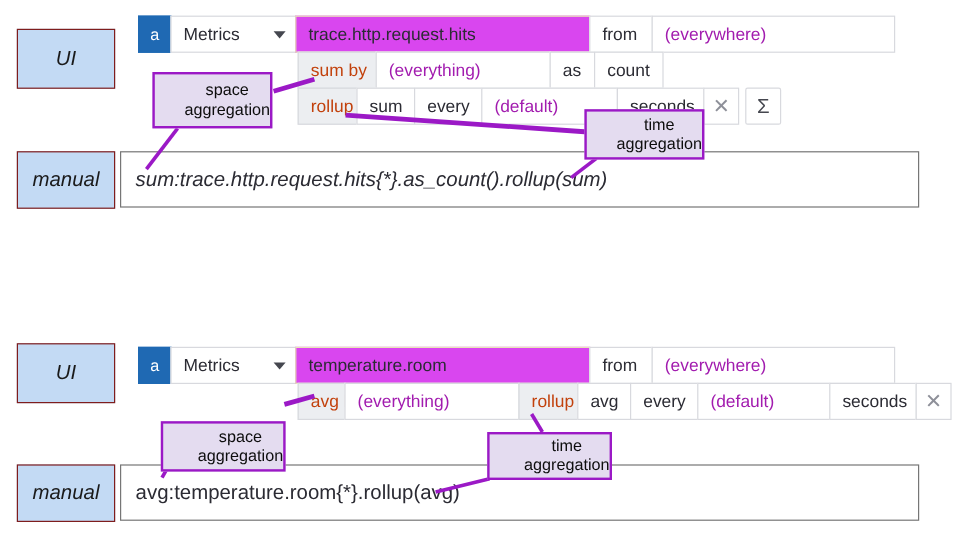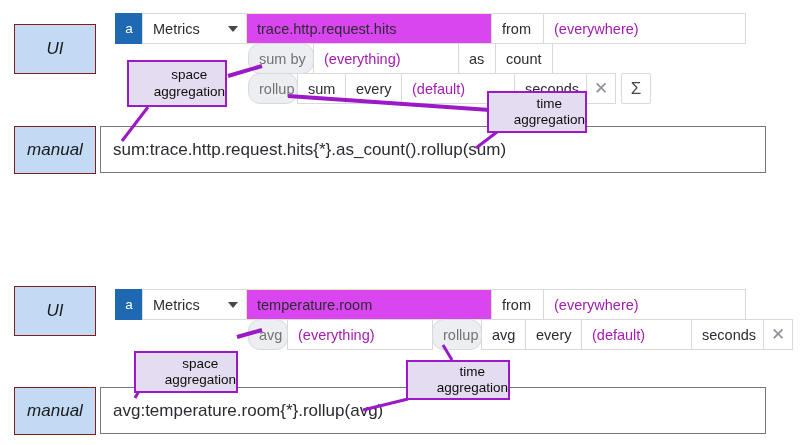--- a/index.html
+++ b/index.html
@@ -46,21 +46,21 @@
     font-size:13.5px;
     justify-content:center;
     width:28px;padding:0;
     border-color:#1f69b3;
   }
   .cell.metric{
     background:#d946ef;
     border-color:#e8e4b8;
   }
   .cell.placeholder{color:#a21caf;}
-  .cell.grey{background:#eceef1;color:#737373;border-radius:12px;}
+  .cell.grey{background:#eceef1;color:#c2410c;}
   .cell.dd{padding-right:8px;}
   .cell.iconcell{
     color:#8e9099;font-size:17px;justify-content:center;
     width:30px;padding:0;
   }
   .cell.sigma{
     font-size:17px;color:#45474f;justify-content:center;
     width:30px;padding:0;margin-left:5px;border-radius:2px;
   }
   .caret{
@@ -154,21 +154,21 @@
       <div class="cell grey" style="width:50px;">rollup</div>
       <div class="cell" style="width:49px;">sum</div>
       <div class="cell" style="width:57px;">every</div>
       <div class="cell placeholder" style="width:114px;">(default)</div>
       <div class="cell" style="width:73px;">seconds</div>
       <div class="cell iconcell">✕</div>
       <div class="cell sigma">Σ</div>
     </div>
   </div>
 
-  <div class="manual-box" style="left:100px;top:126px;width:666px;height:47px;">
+  <div class="manual-box" style="left:100px;top:126px;width:666px;height:47px;font-style:italic;">
     <span>sum:trace.http.request.hits{*}.as_count().rollup(sum)</span>
   </div>
 
   <div class="callout" style="left:127px;top:60px;width:100px;height:47px;">
     <div>
       <div>space</div>
       <div>aggregation</div>
     </div>
   </div>
 

